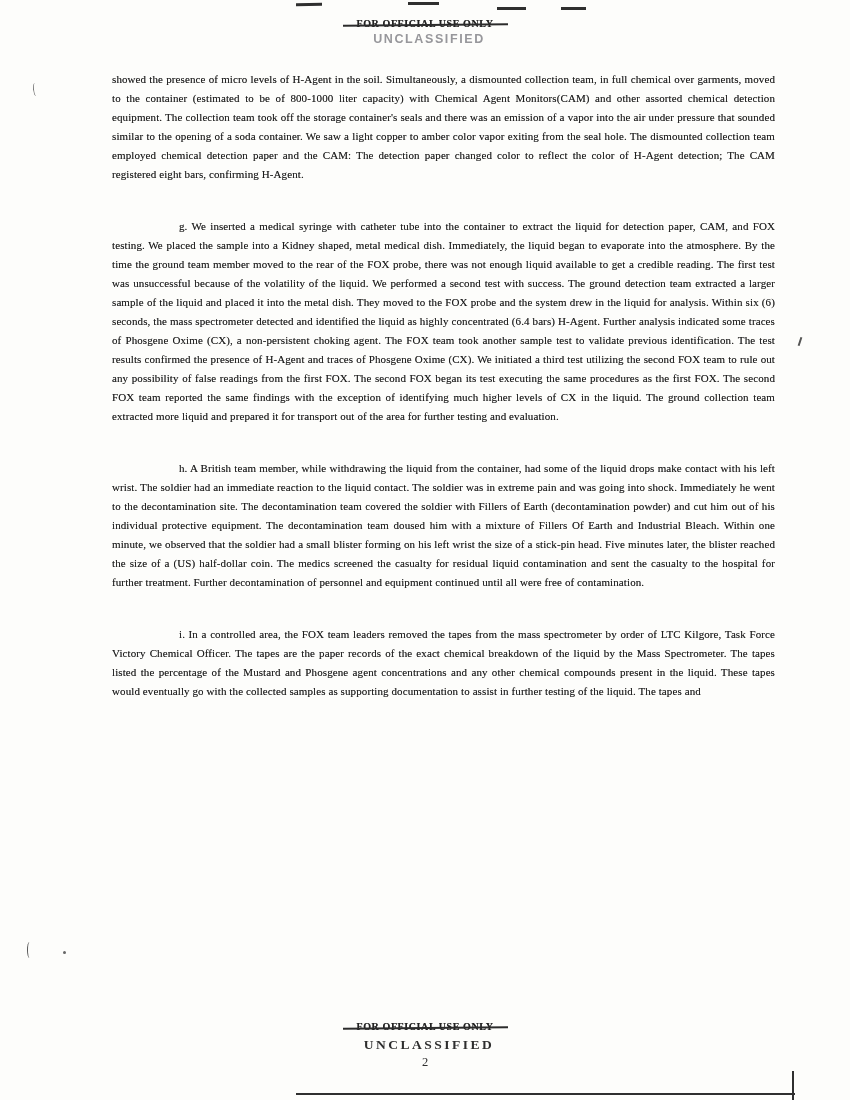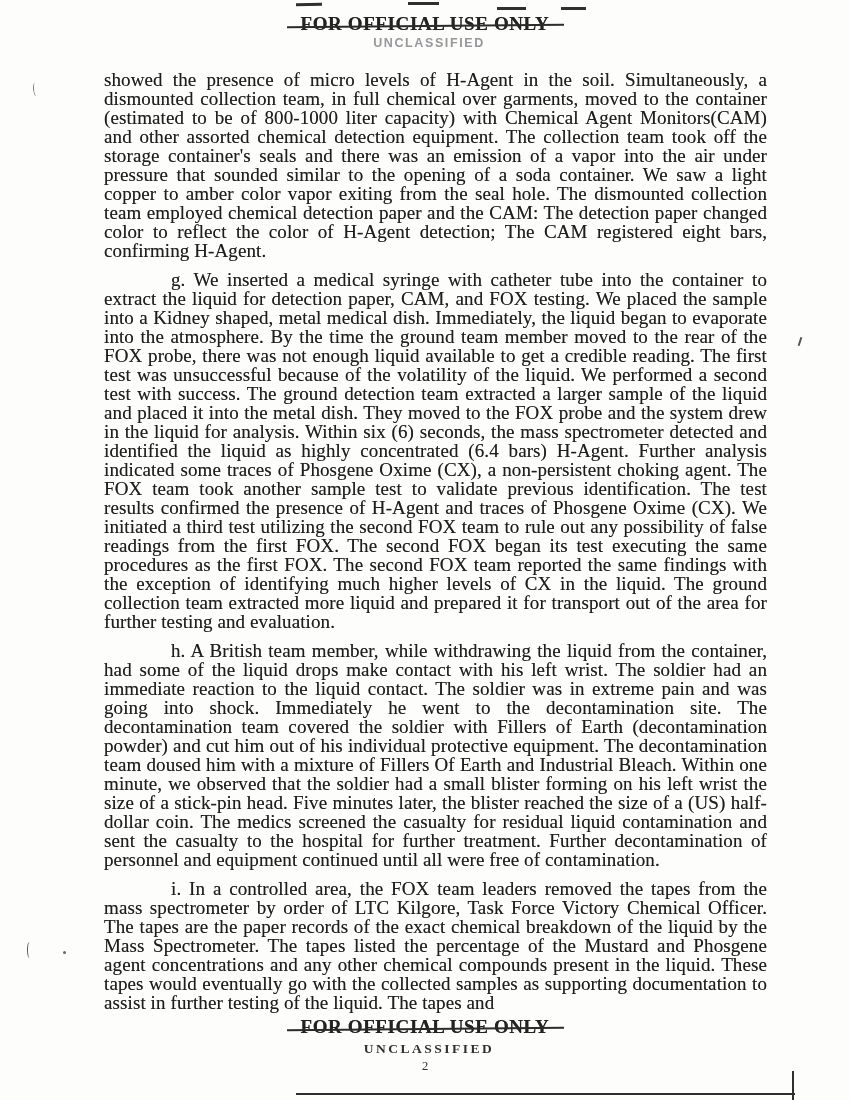--- a/index.html
+++ b/index.html
@@ -12,37 +12,37 @@
   .page {
     position: relative;
     width: 850px; height: 1100px;
     background: #fdfdfb;
     overflow: hidden;
     color: #1e1e1e;
   }
   
   .doc-body {
     position: absolute;
-    left: 104px; top: 70px; width: 663px;
-    font-size: 19px; line-height: 19px;
+    left: 112px; top: 70px; width: 663px;
+    font-size: 11px; line-height: 19px;
     text-align: justify;
     letter-spacing: 0.1px;
   }
   .para {
     margin: 0;
     text-shadow: 0 0 0.5px rgba(25,25,25,0.55);
   }
-  .para + .para { margin-top: 10px; }
+  .para + .para { margin-top: 33px; }
   .para.indent { text-indent: 67px; }
   
   .top-banner { position: absolute; top: 13px; left: 0; width: 100%; text-align: center; }
   .bottom-banner { position: absolute; top: 1016px; left: 0; width: 100%; text-align: center; }
   .fouo {
     position: relative; display: inline-block;
-    font-weight: bold; font-size: 19px; letter-spacing: 0.6px; color: #222;
+    font-weight: bold; font-size: 10px; letter-spacing: 0.6px; color: #222;
     text-shadow: 0 0 0.5px rgba(25,25,25,0.6);
   }
   .fouo::after {
     content: ""; position: absolute;
     left: -14px; right: -14px; top: 54%;
     border-top: 2px solid #2b2b2b;
     transform: rotate(-0.5deg);
   }
   .stamp { font-weight: bold; padding-left: 8px; }
   .stamp.faded {

